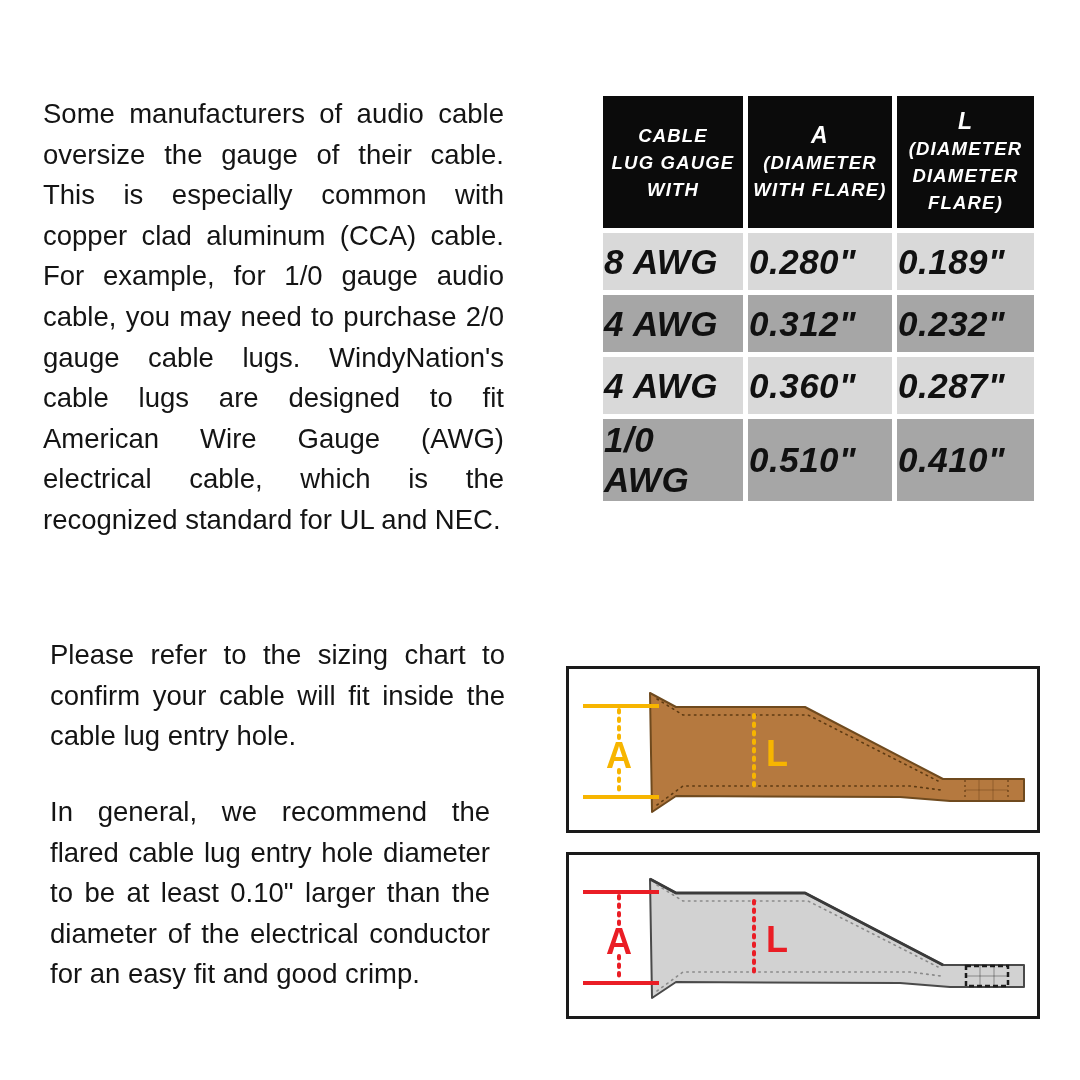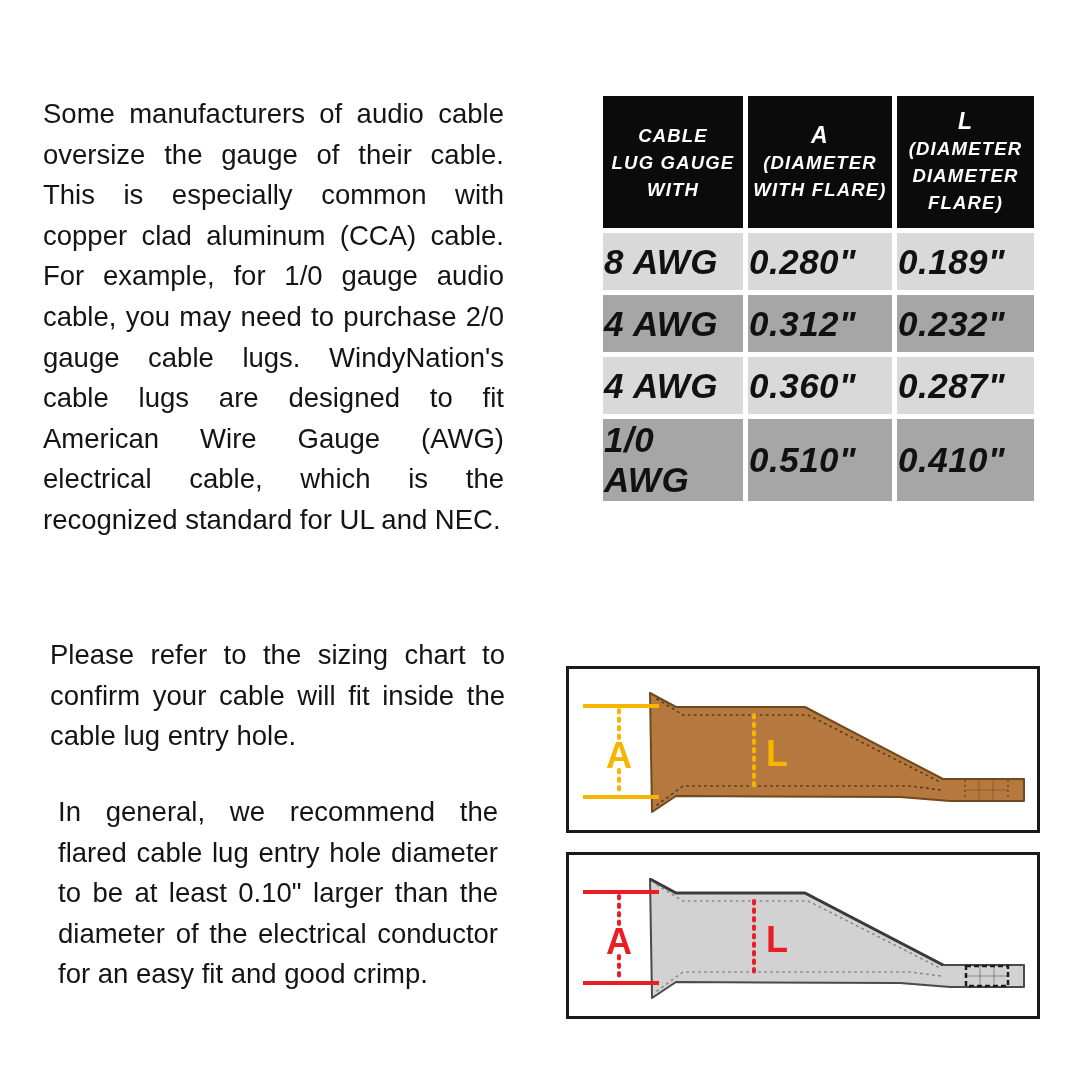--- a/index.html
+++ b/index.html
@@ -11,21 +11,21 @@
   }
   
   .para{
     position:absolute;margin:0;
     font-size:27.5px;line-height:40.6px;
     text-align:justify;letter-spacing:0;
     color:var(--text-color,#111);
   }
   #para-1{left:43px;top:94px;width:461px;}
   #para-2{left:50px;top:635px;width:455px;}
-  #para-3{left:50px;top:792px;width:440px;margin-left:8px;}
+  #para-3{left:50px;top:792px;width:440px;}
 
   
   .sizing-table{
     position:absolute;left:598px;top:91px;
     border-collapse:separate;border-spacing:5px;
     table-layout:fixed;
     font-style:italic;
   }
   .sizing-table th{
     background:var(--header-bg,#0b0b0b);

